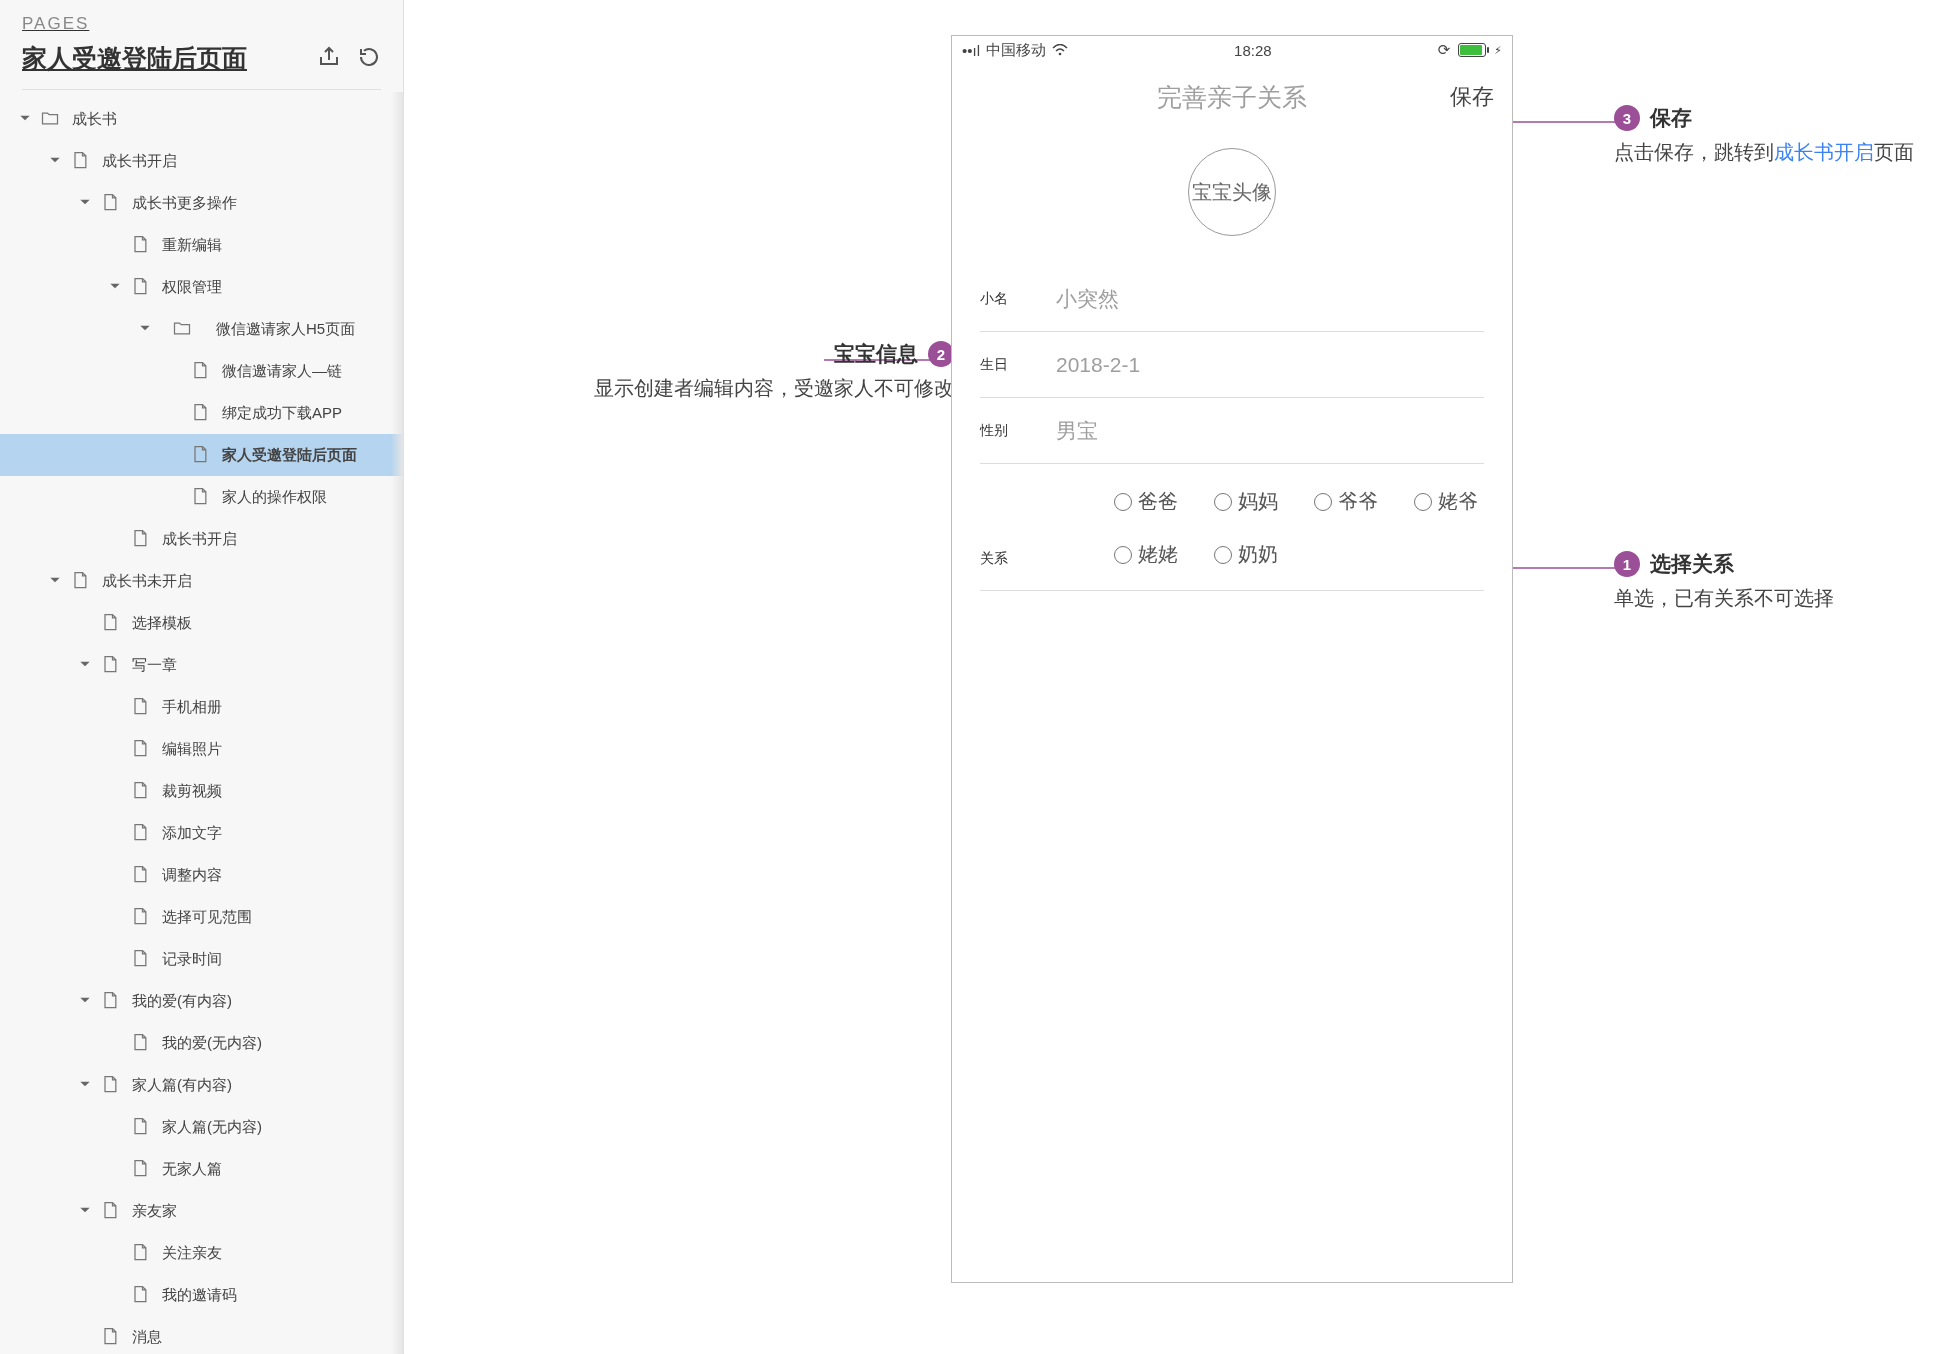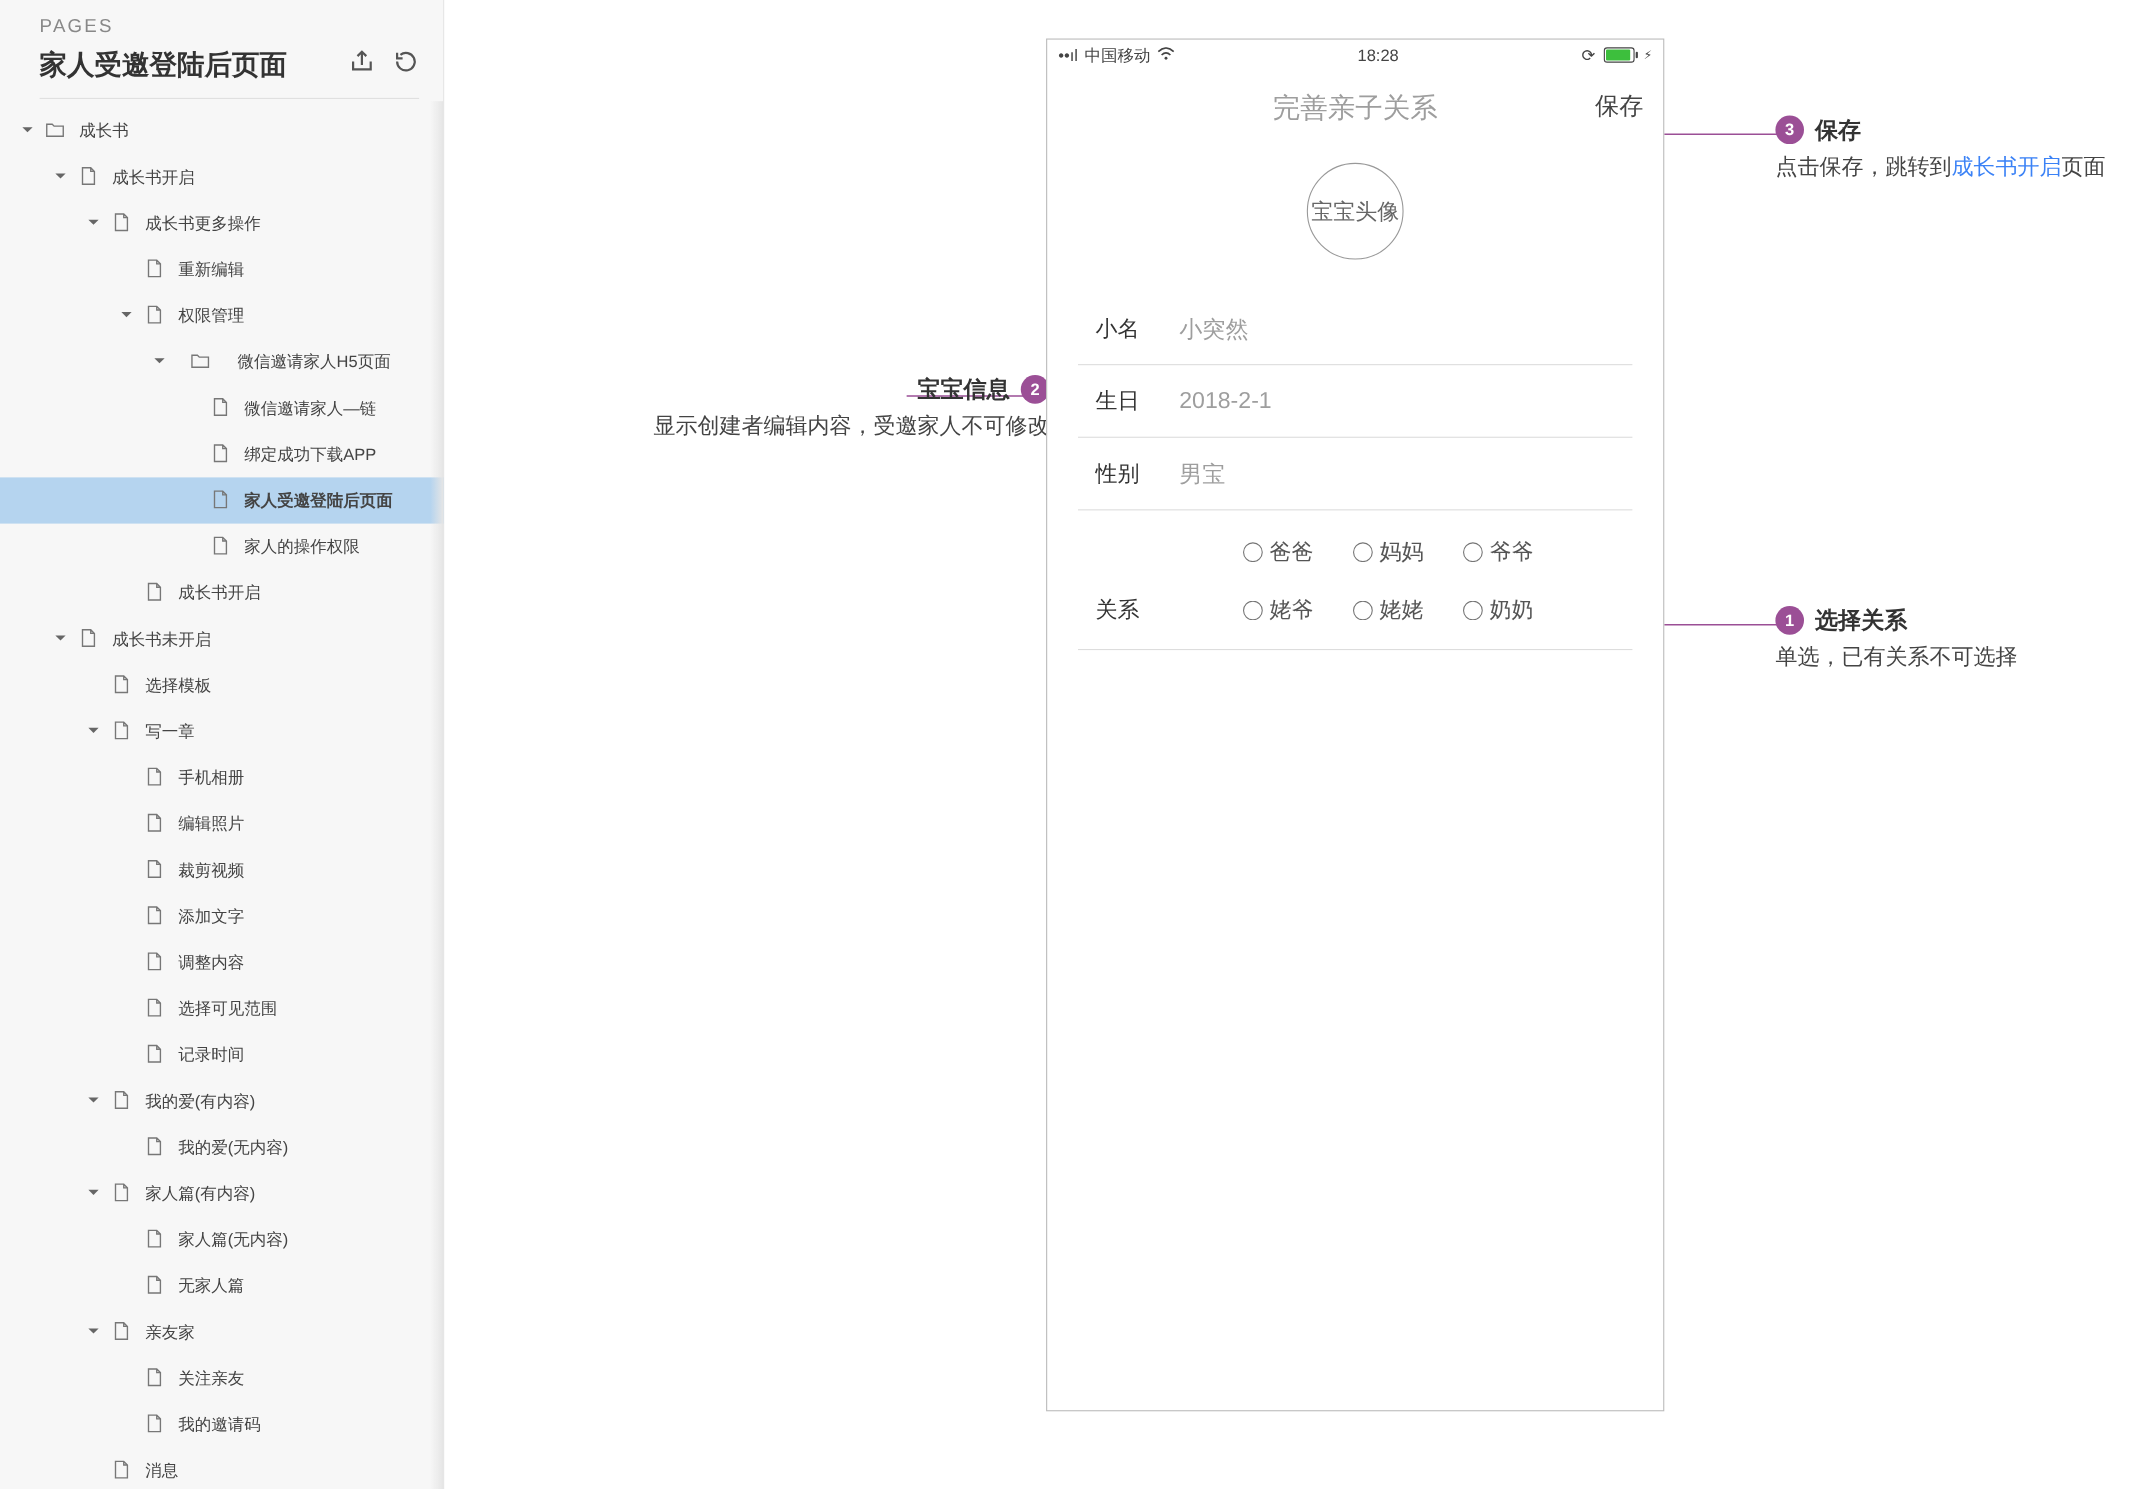--- a/index.html
+++ b/index.html
@@ -1,20 +1,20 @@
 <!DOCTYPE html>
 <html><head>
   <meta charset="utf-8">
   <style>
     * { margin: 0; padding: 0; box-sizing: border-box; font-family: -apple-system, BlinkMacSystemFont, "Segoe UI", sans-serif; }
     body { display: flex; background: #fff; color: #333; width: 1958px; height: 1354px; overflow: hidden; }
     
     
     .sidebar { width: 404px; background: #f7f7f7; border-right: 1px solid #e0e0e0; display: flex; flex-direction: column; position: relative; }
-    .sidebar-header { padding: 14px 22px 0 36px; }
+    .sidebar-header { padding: 14px 22px 0 22px; text-decoration: underline; }
     .sidebar-label { font-size: 17px; letter-spacing: 2px; color: #888; }
     .sidebar-title-row { display: flex; align-items: center; justify-content: space-between; margin-top: 8px; padding-bottom: 14px; border-bottom: 1px solid #e0e0e0; }
     .sidebar-title { font-size: 25px; font-weight: 700; }
     .sidebar-actions { display: flex; gap: 16px; }
     .sidebar-action-icon svg { width: 24px; height: 24px; stroke: #555; fill: none; }
     
     .tree { padding-top: 8px; flex: 1; overflow-y: auto; }
     .tree-row { display: flex; align-items: center; height: 42px; font-size: 15px; color: #444; cursor: pointer; white-space: nowrap; overflow: hidden; }
     .tree-row.sel { background: #b5d4ef; }
     .tree-row.sel .tree-text { font-weight: 700; }
@@ -58,21 +58,21 @@
     
     .navbar { height: 66px; display: flex; align-items: center; justify-content: center; position: relative; }
     .nav-title { font-size: 25px; color: #9e9e9e; }
     .nav-save { position: absolute; right: 18px; font-size: 22px; color: #444; }
     
     .avatar-wrap { display: flex; justify-content: center; padding: 18px 0 30px; }
     .avatar { width: 88px; height: 88px; border: 1.5px solid #999; border-radius: 50%; display: flex; align-items: center; justify-content: center; font-size: 20px; color: #666; }
     
     .form { padding: 0 28px; }
     .field { display: flex; align-items: center; height: 66px; border-bottom: 1px solid #ddd; }
-    .field-label { width: 76px; font-size: 20px; color: #333; margin-left: 16px; }
+    .field-label { width: 76px; font-size: 14px; color: #333; }
     .field-input { flex: 1; border: none; outline: none; font-size: 21px; color: #9e9e9e; background: transparent; }
     .field-relation { padding-top: 24px; border-bottom: 1px solid #ddd; padding-bottom: 22px; }
     .relation-row { display: flex; align-items: flex-end; }
     .relation-opts { flex: 1; display: flex; flex-wrap: wrap; gap: 26px 36px; padding-left: 58px; }
     .ropt { display: flex; align-items: center; gap: 6px; font-size: 20px; color: #555; }
     .ropt input { width: 18px; height: 18px; accent-color: #9e9e9e; }
   </style>
 </head>
 <body>
 

